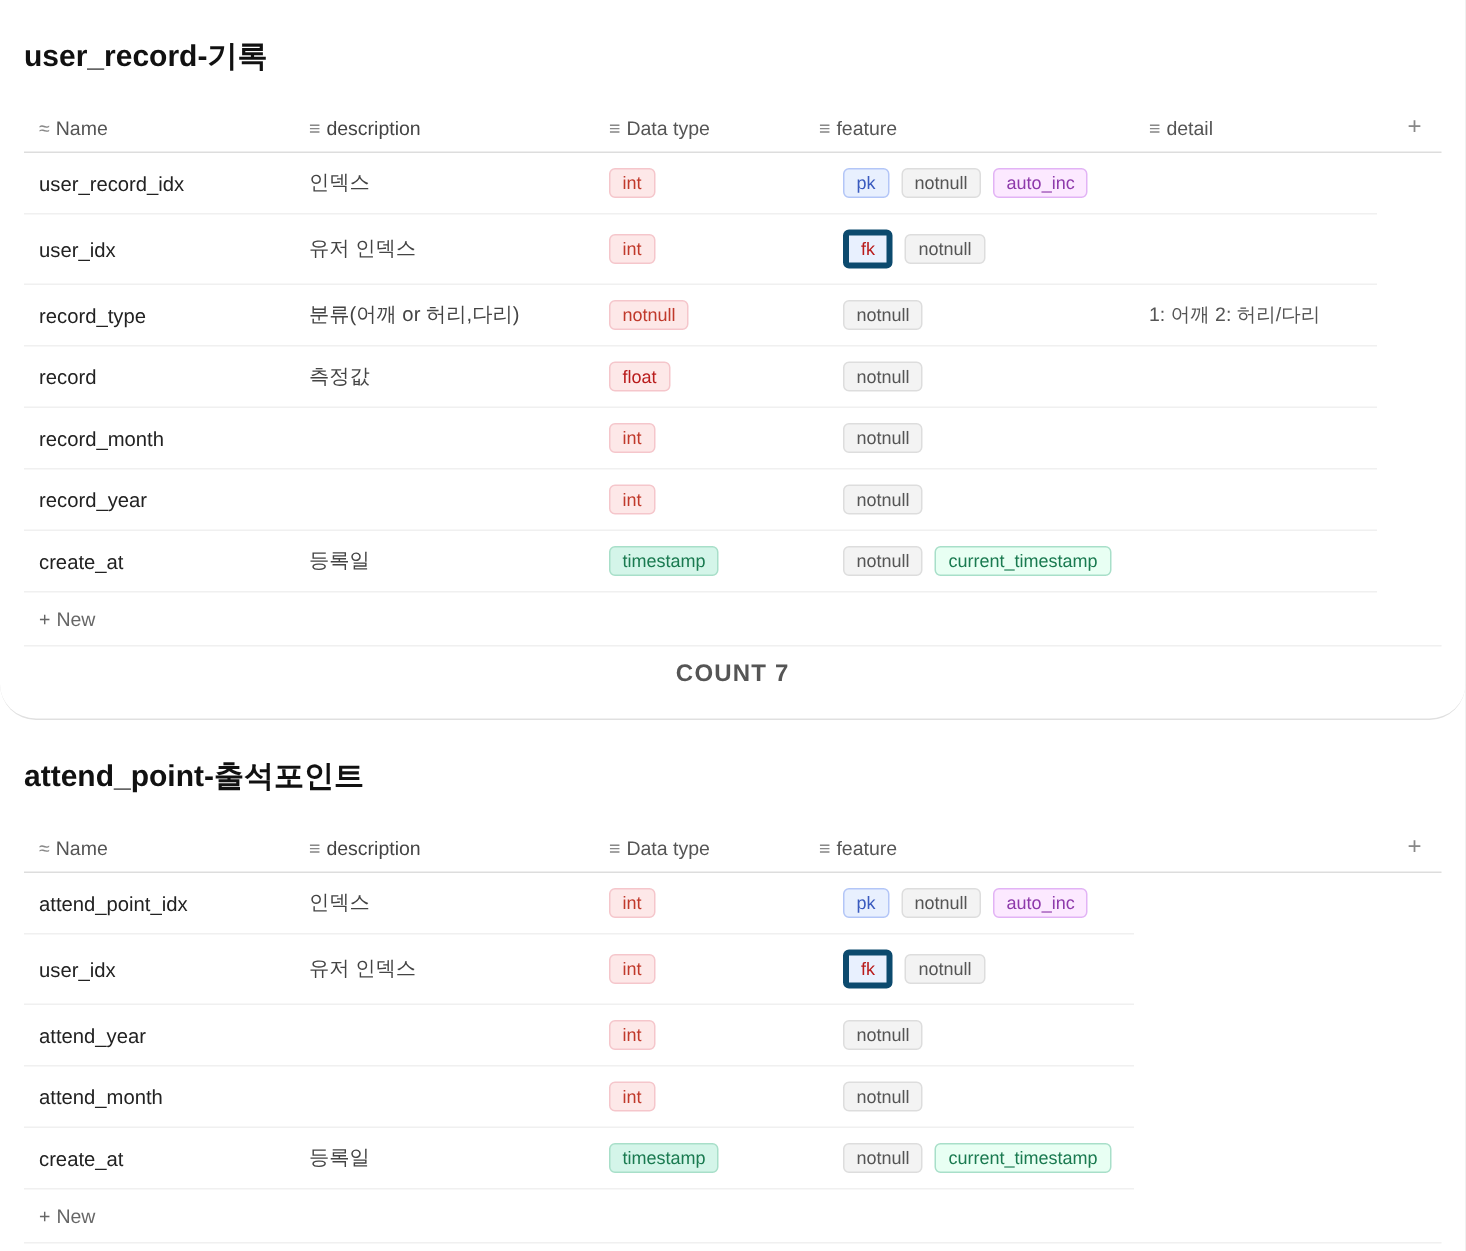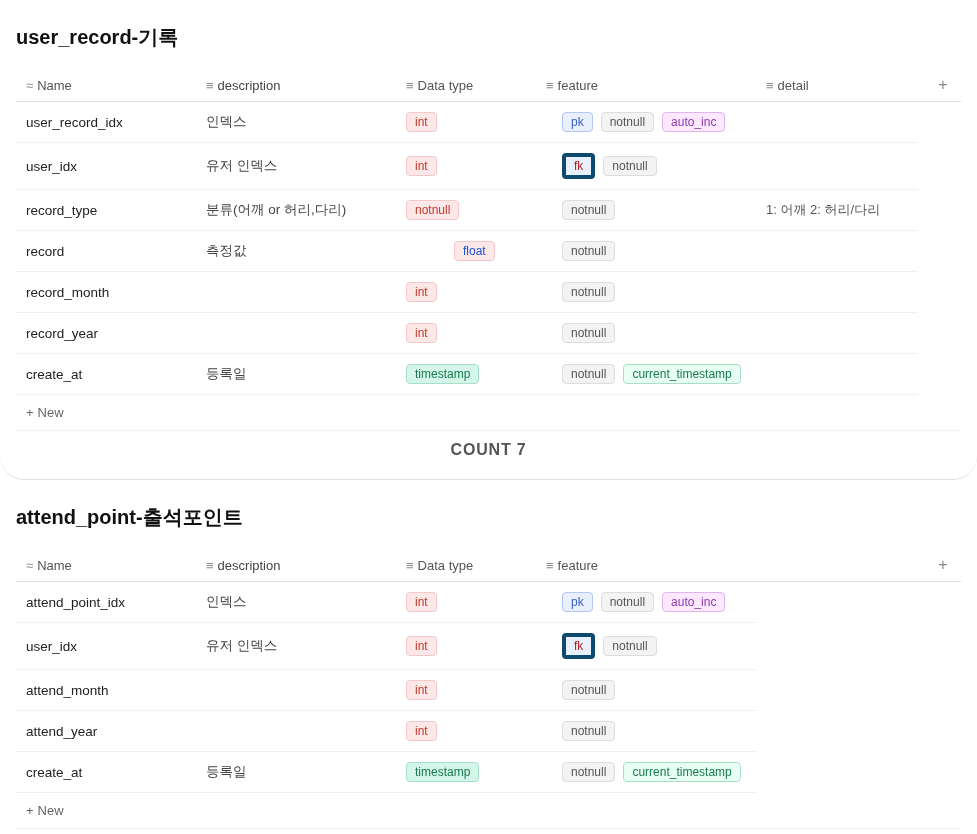--- a/index.html
+++ b/index.html
@@ -58,21 +58,21 @@
       display: inline-block;
       padding: 2px 8px;
       border-radius: 4px;
       font-size: 12px;
       font-weight: 500;
       margin-right: 4px;
     }
     
     .badge-int { background: #fde8e8; color: #c0392b; border: 1px solid #f5c6cb; }
     .badge-tinyint { background: #fde8e8; color: #c0392b; border: 1px solid #f5c6cb; }
-    .badge-float { background: #fde8e8; color: #1d4ed8; border: 1px solid #f5c6cb; margin-left: 48px; }
+    .badge-float { background: #fde8e8; color: #b91c1c; border: 1px solid #f5c6cb; }
     .badge-timestamp { background: #d4f5e9; color: #1a7a50; border: 1px solid #a8dfc9; }
 
     
     .badge-pk { background: #e8f0fe; color: #3a5bbf; border: 1px solid #b3c6f7; }
     .badge-fk { background: #e8f0fe; color: #b91c1c; border: 4px solid #0c4a6e; }
     .badge-notnull { background: #f3f3f3; color: #555; border: 1px solid #ddd; }
     .badge-autoinc { background: #fce9ff; color: #8e3aab; border: 1px solid #e2b3f5; }
     .badge-current-timestamp { background: #e8fff3; color: #1a7a50; border: 1px solid #a8dfc9; }
 
     .new-row td {
@@ -254,31 +254,31 @@
             <td class="col-desc">유저 인덱스</td>
             <td class="col-type type-cell"><span class="badge badge-int">int</span></td>
             <td class="col-feature">
               <div class="feature-cell">
                 <span class="badge badge-fk">fk</span>
                 <span class="badge badge-notnull">notnull</span>
               </div>
             </td>
           </tr>
           <tr class="data-row">
+            <td class="col-name">attend_year</td>
+            <td class="col-desc"></td>
+            <td class="col-type type-cell"><span class="badge badge-int">int</span></td>
+            <td class="col-feature">
+              <div class="feature-cell">
+                <span class="badge badge-notnull">notnull</span>
+              </div>
+            </td>
+          </tr>
+          <tr class="data-row">
             <td class="col-name">attend_month</td>
-            <td class="col-desc"></td>
-            <td class="col-type type-cell"><span class="badge badge-int">int</span></td>
-            <td class="col-feature">
-              <div class="feature-cell">
-                <span class="badge badge-notnull">notnull</span>
-              </div>
-            </td>
-          </tr>
-          <tr class="data-row">
-            <td class="col-name">attend_year</td>
             <td class="col-desc"></td>
             <td class="col-type type-cell"><span class="badge badge-int">int</span></td>
             <td class="col-feature">
               <div class="feature-cell">
                 <span class="badge badge-notnull">notnull</span>
               </div>
             </td>
           </tr>
           <tr class="data-row">
             <td class="col-name">create_at</td>

